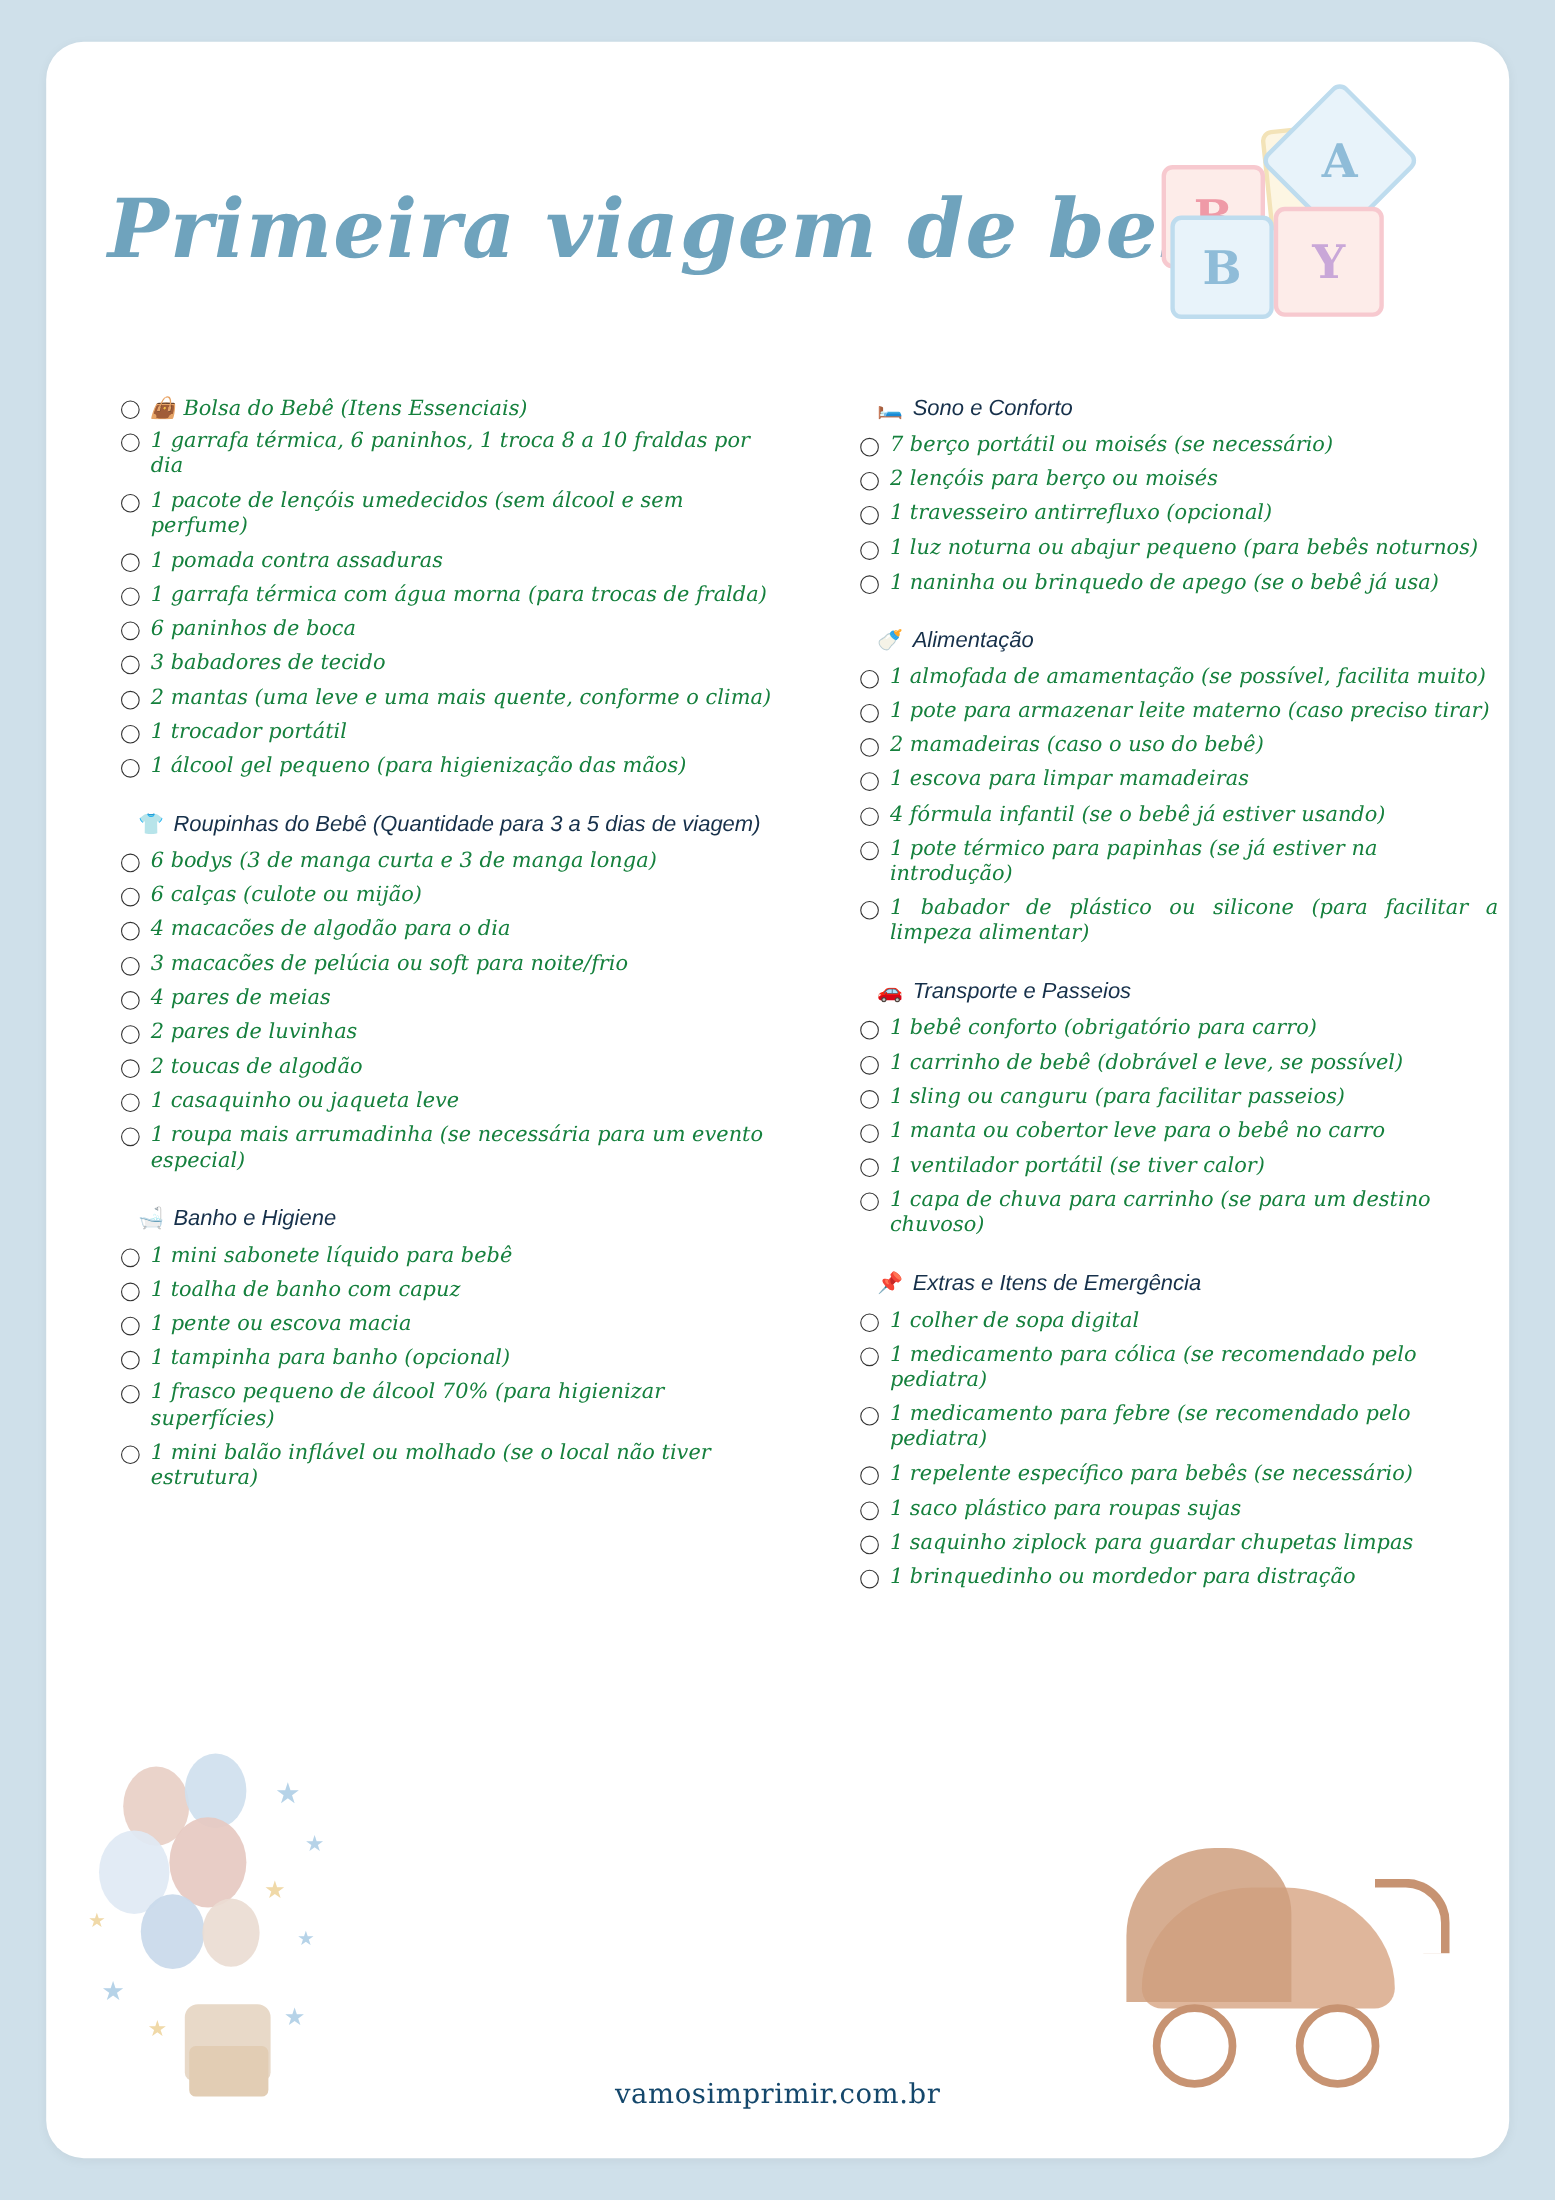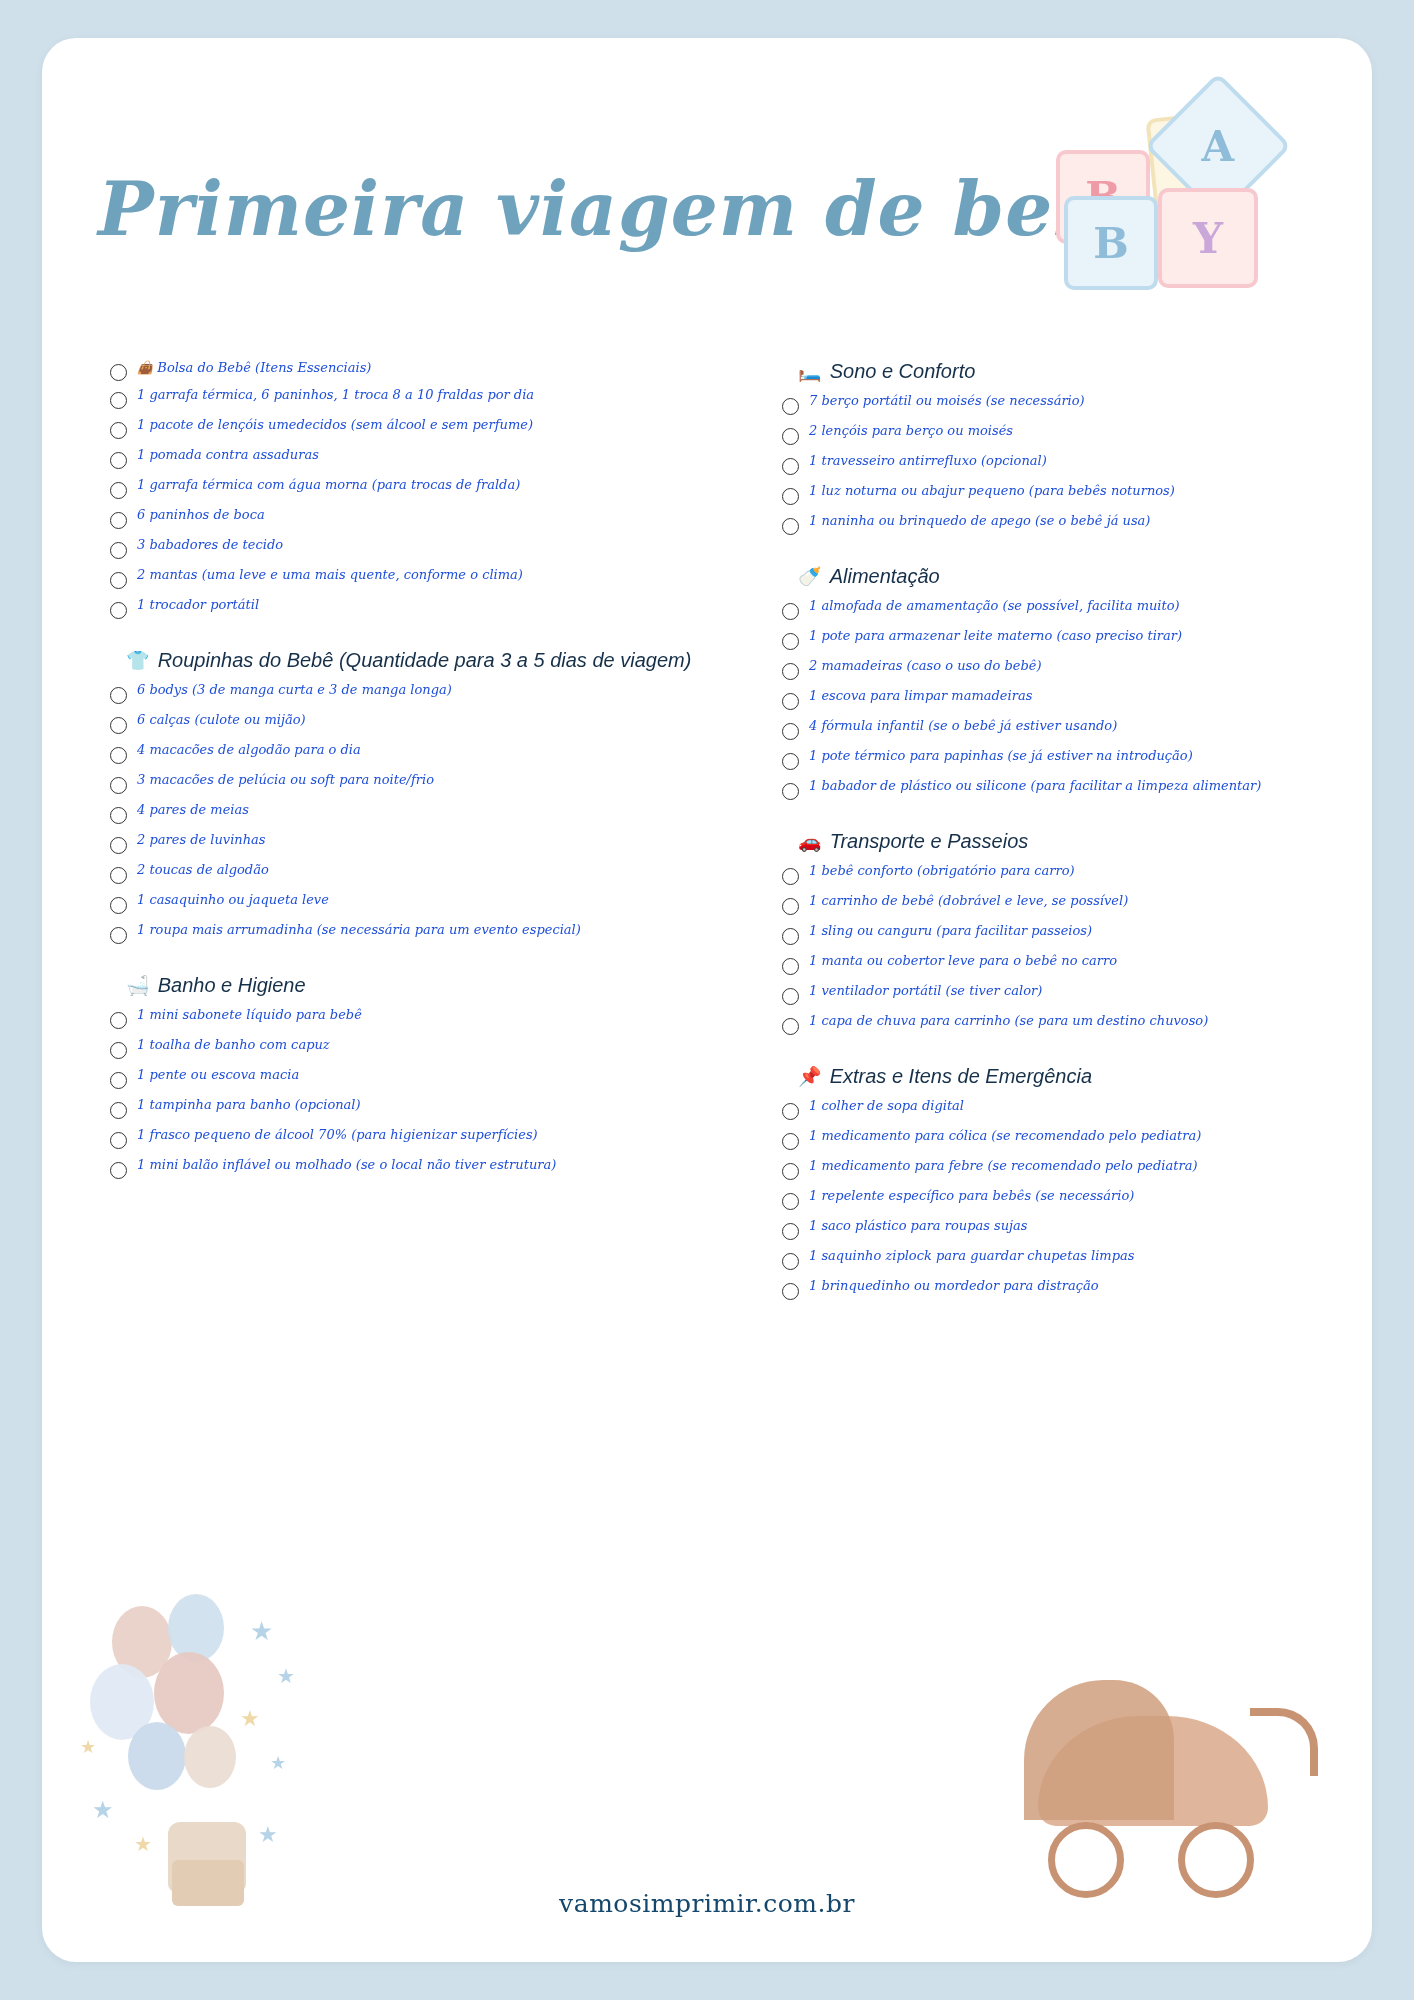--- a/index.html
+++ b/index.html
@@ -93,23 +93,23 @@
   .cbox {
     flex: 0 0 auto;
     width: 15px;
     height: 15px;
     border: 1.6px solid #333;
     border-radius: 50%;
     margin-top: 5px;
   }
   .itext {
     font-family: "DejaVu Serif", serif;
-    font-size: 13px;
+    font-size: 19px;
     line-height: 1.22;
-    color: #1d4ed8;
+    color: #15803d;
     font-style: italic;
   }
   .itext.just { text-align: justify; }
   
   .first-head { margin-bottom: 6px; padding-left: 0; }
   .first-head .cbox { margin-top: 4px; }
 
   
   .footer {
     position: absolute;
@@ -216,20 +216,24 @@
           <div class="cbox"></div>
           <div class="itext">3 babadores de tecido</div>
         </div>
       <div class="item">
           <div class="cbox"></div>
           <div class="itext">2 mantas (uma leve e uma mais quente, conforme o clima)</div>
         </div>
       <div class="item">
           <div class="cbox"></div>
           <div class="itext">1 trocador portátil</div>
+        </div>
+      <div class="item">
+          <div class="cbox"></div>
+          <div class="itext">1 álcool gel pequeno (para higienização das mãos)</div>
         </div>
     </div>
 
     <div class="section">
       <div class="section-head">
         <span class="emoji">👕</span>
         <span class="stitle">Roupinhas do Bebê (Quantidade para 3 a 5 dias de viagem)</span>
       </div>
       <div class="item">
           <div class="cbox"></div>

